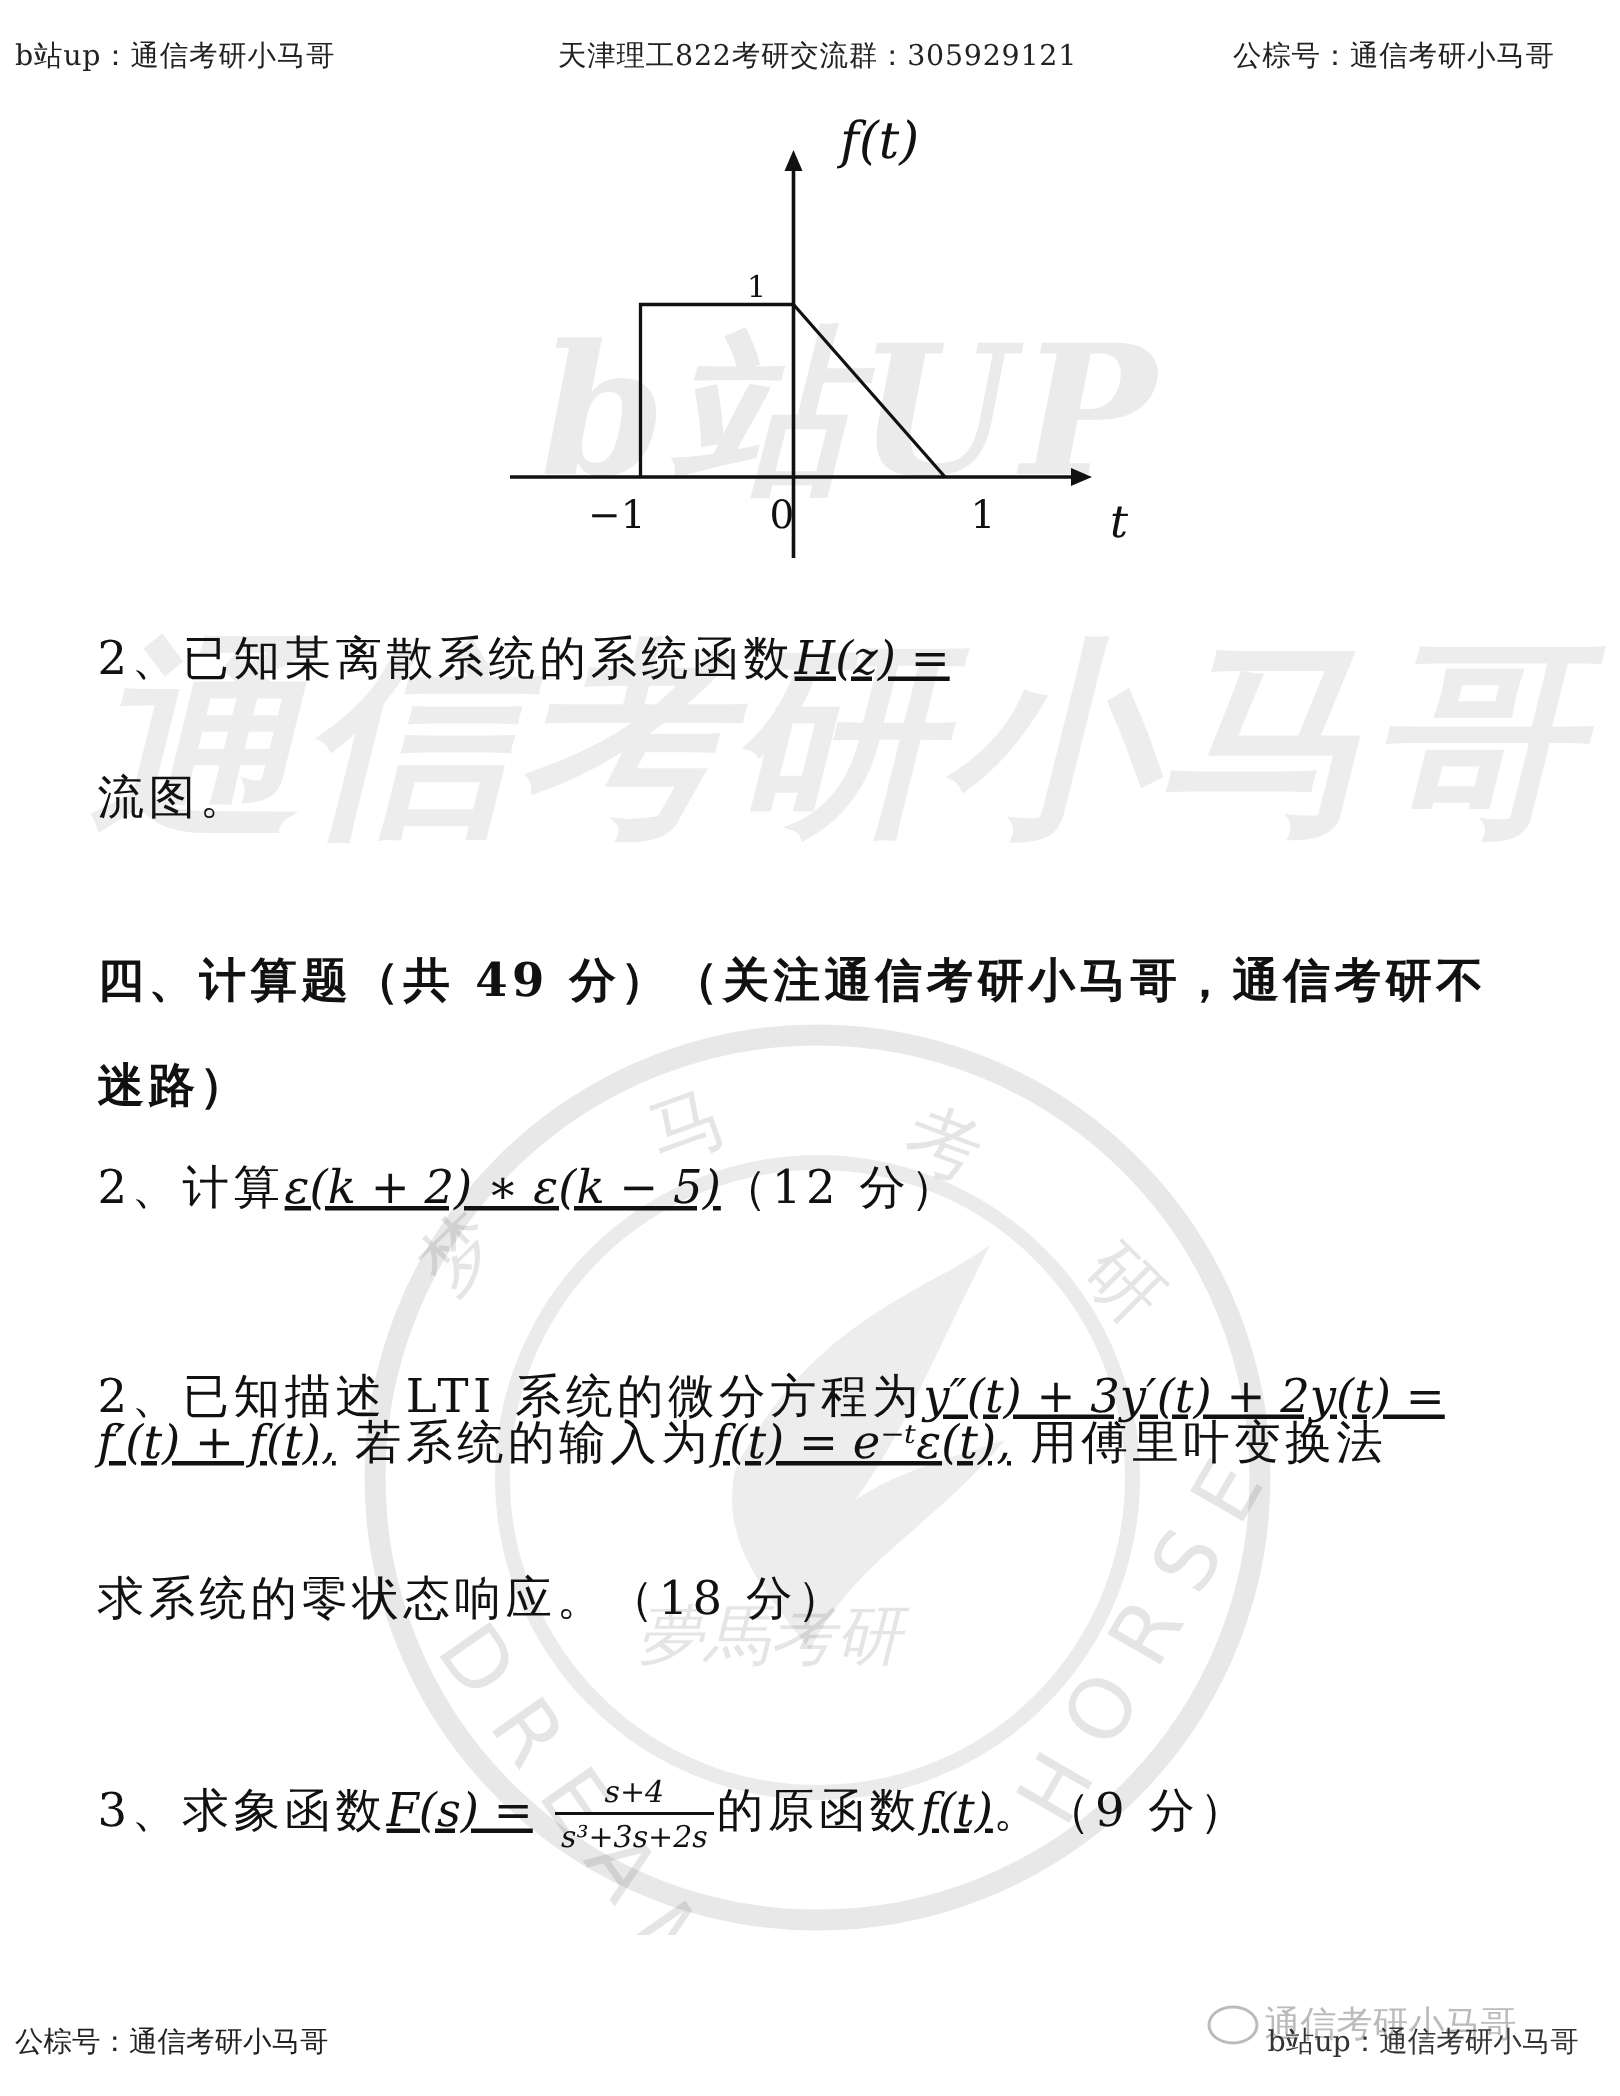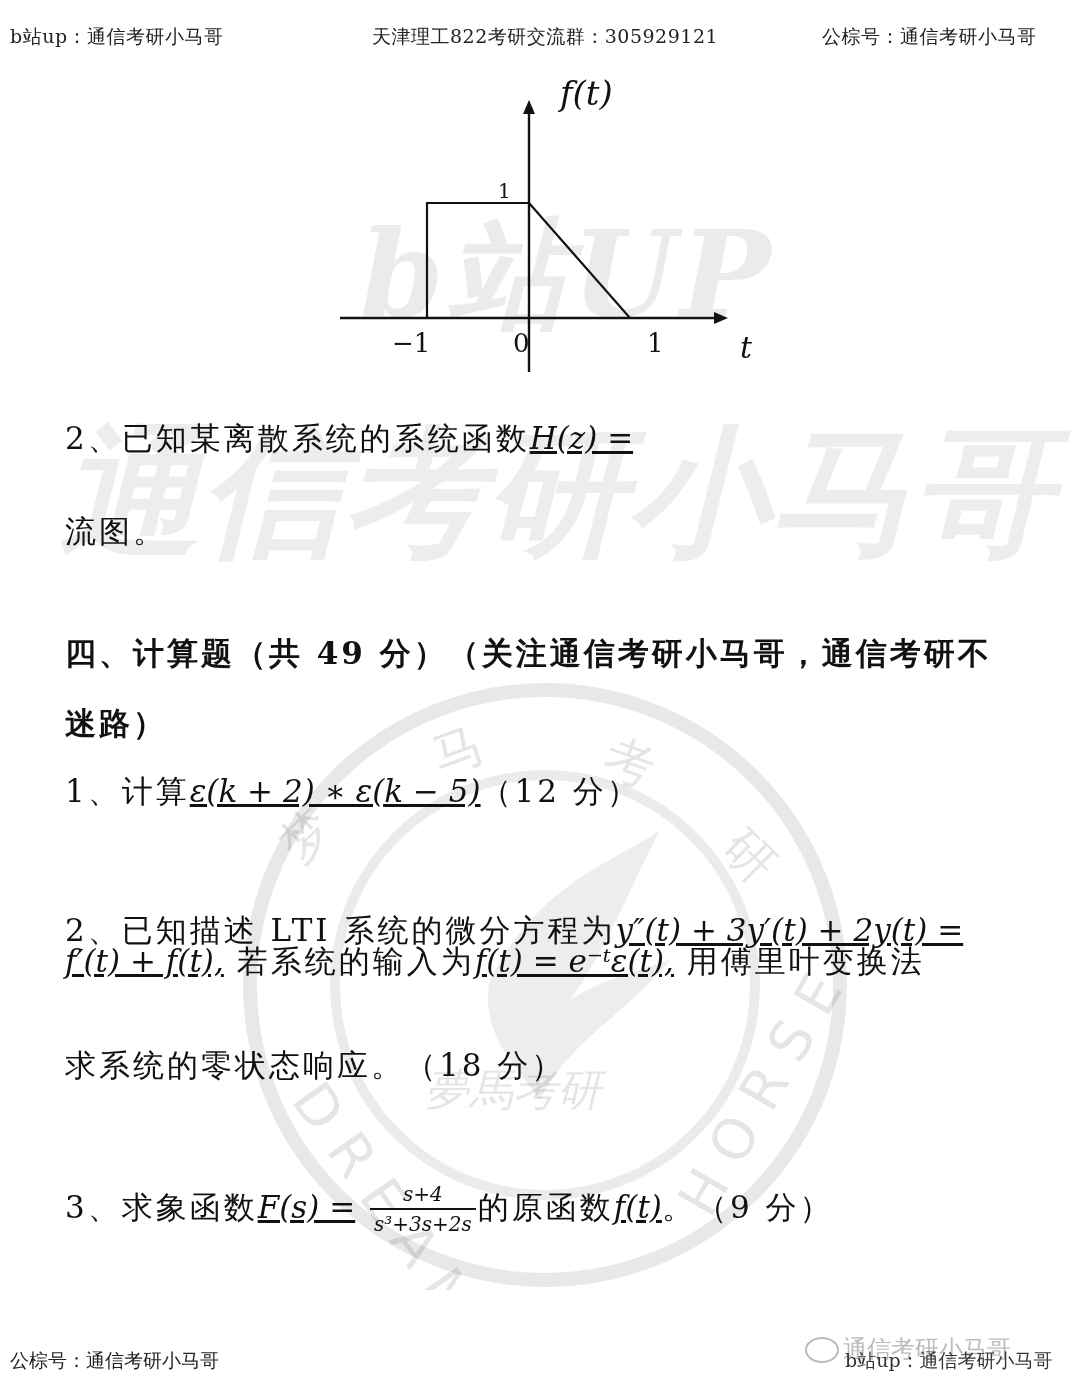--- a/index.html
+++ b/index.html
@@ -105,21 +105,21 @@
 <div class="line" style="top:418px;">
   <span>2、已知某离散系统的系统函数</span><span class="math">H(z) =</span>
   
 </div>
 <div class="line" style="top:497px;margin-top:14px;">流图。</div>
 
 <div class="line bold" style="top:633px;">四、计算题（共 49 分）（关注通信考研小马哥，通信考研不</div>
 <div class="line bold" style="top:703px;">迷路）</div>
 
 <div class="line" style="top:771px;">
-  <span>1、计算</span><span class="math">ε(k + 2) ∗ ε(k − 5)</span><span>（12 分）</span>
+  <span>2、计算</span><span class="math">ε(k + 2) ∗ ε(k − 5)</span><span>（12 分）</span>
 </div>
 
 <div class="line" style="top:910px;">
   <span>2、已知描述 LTI 系统的微分方程为</span><span class="math">y″(t) + 3y′(t) + 2y(t) =</span>
 </div>
 <div class="line" style="top:920px;margin-top:21px;">
   <span class="math">f′(t) + f(t),</span><span> 若系统的输入为</span><span class="math">f(t) = e⁻ᵗε(t),</span><span> 用傅里叶变换法</span>
 </div>
 <div class="line" style="top:1045px;">求系统的零状态响应。（18 分）</div>
 

